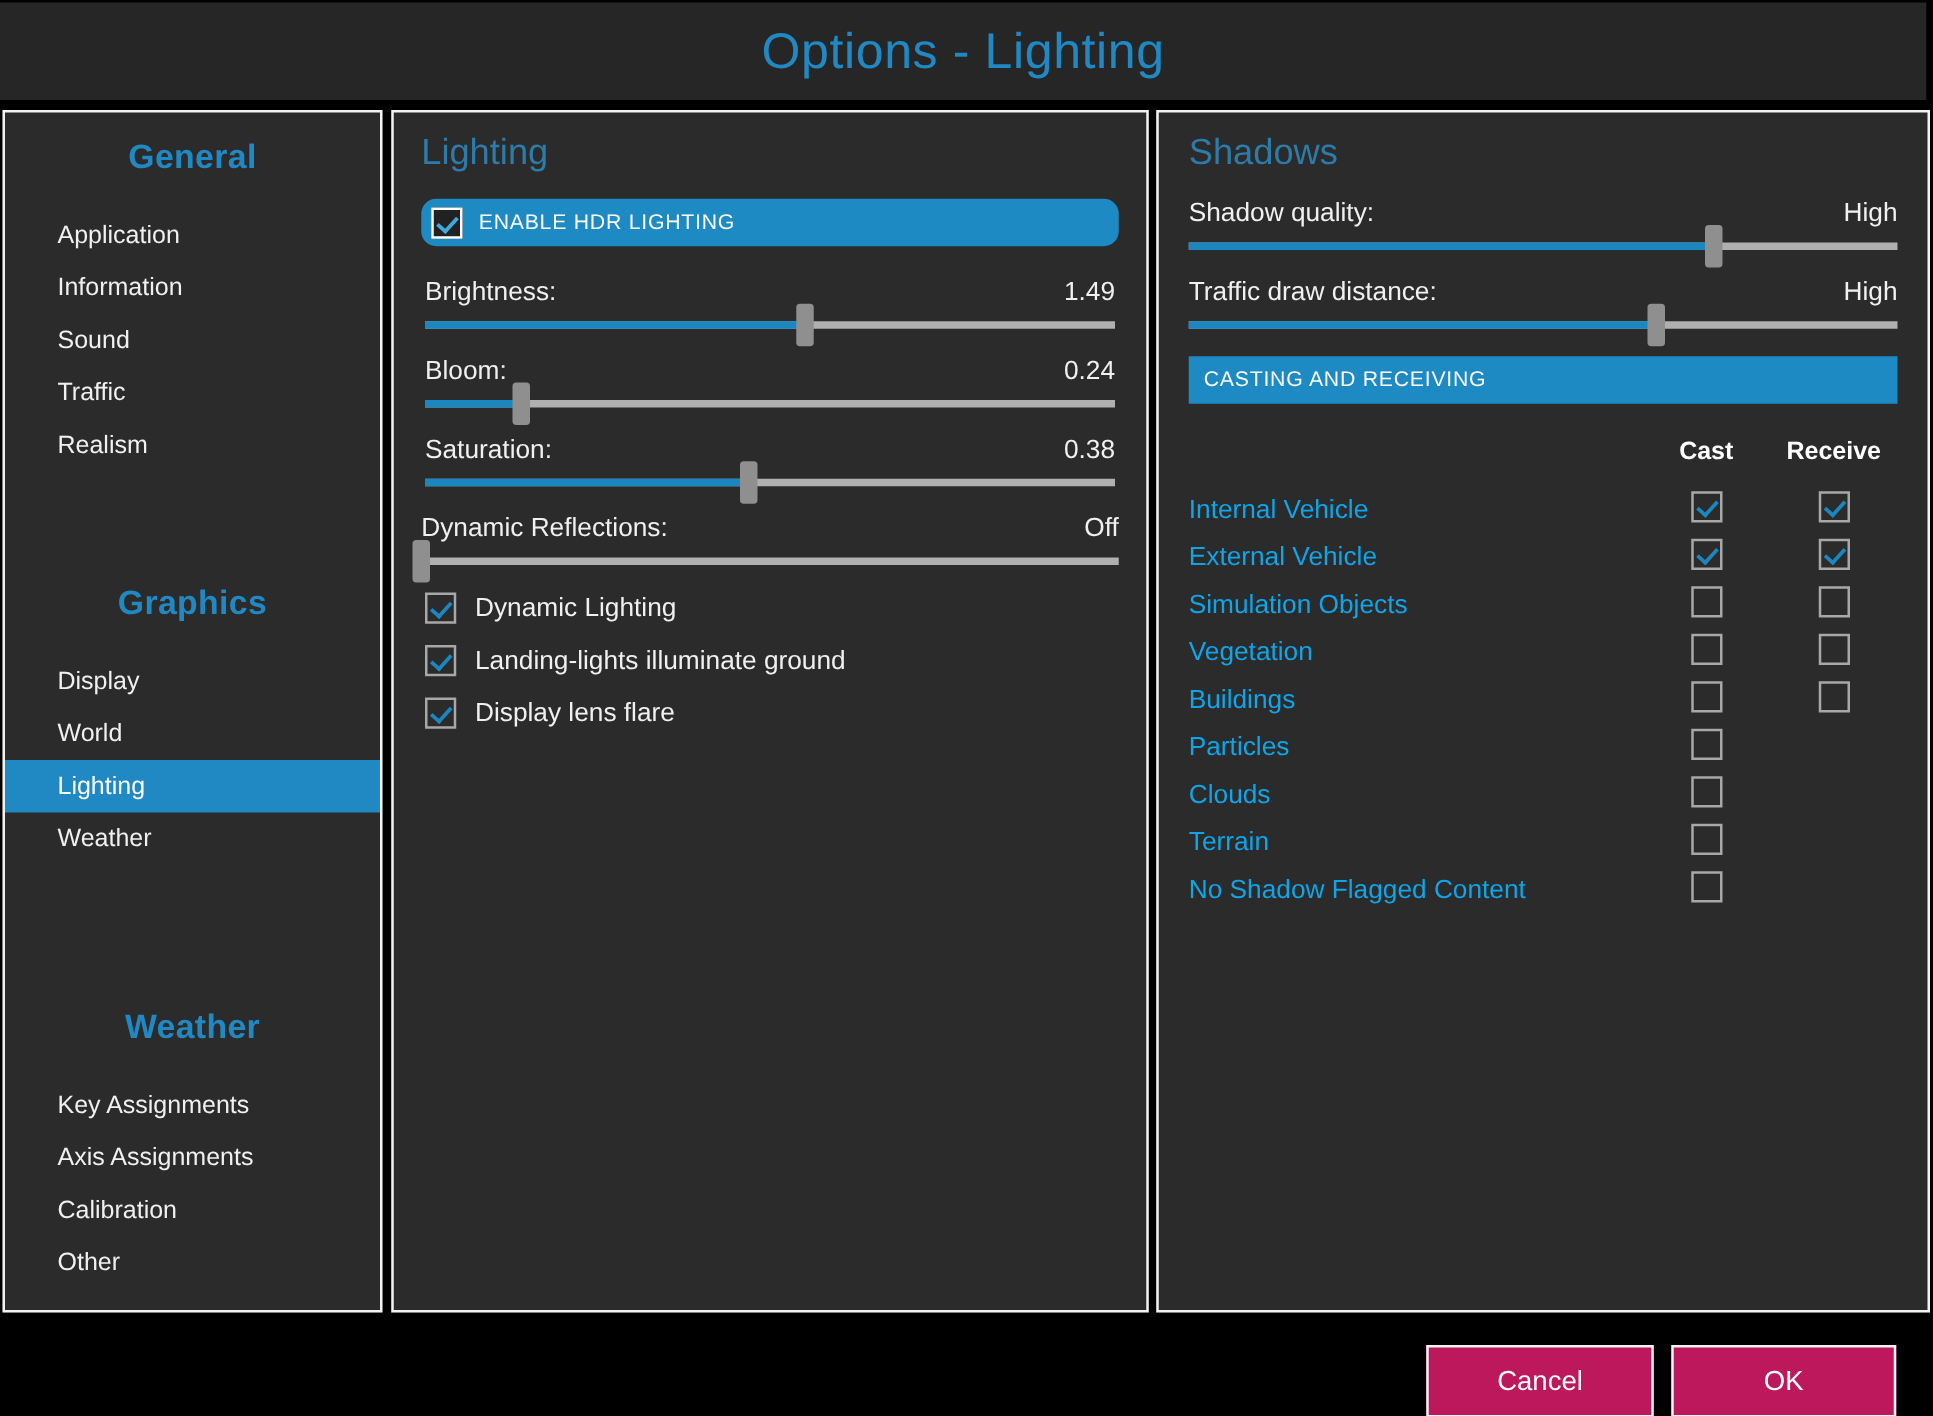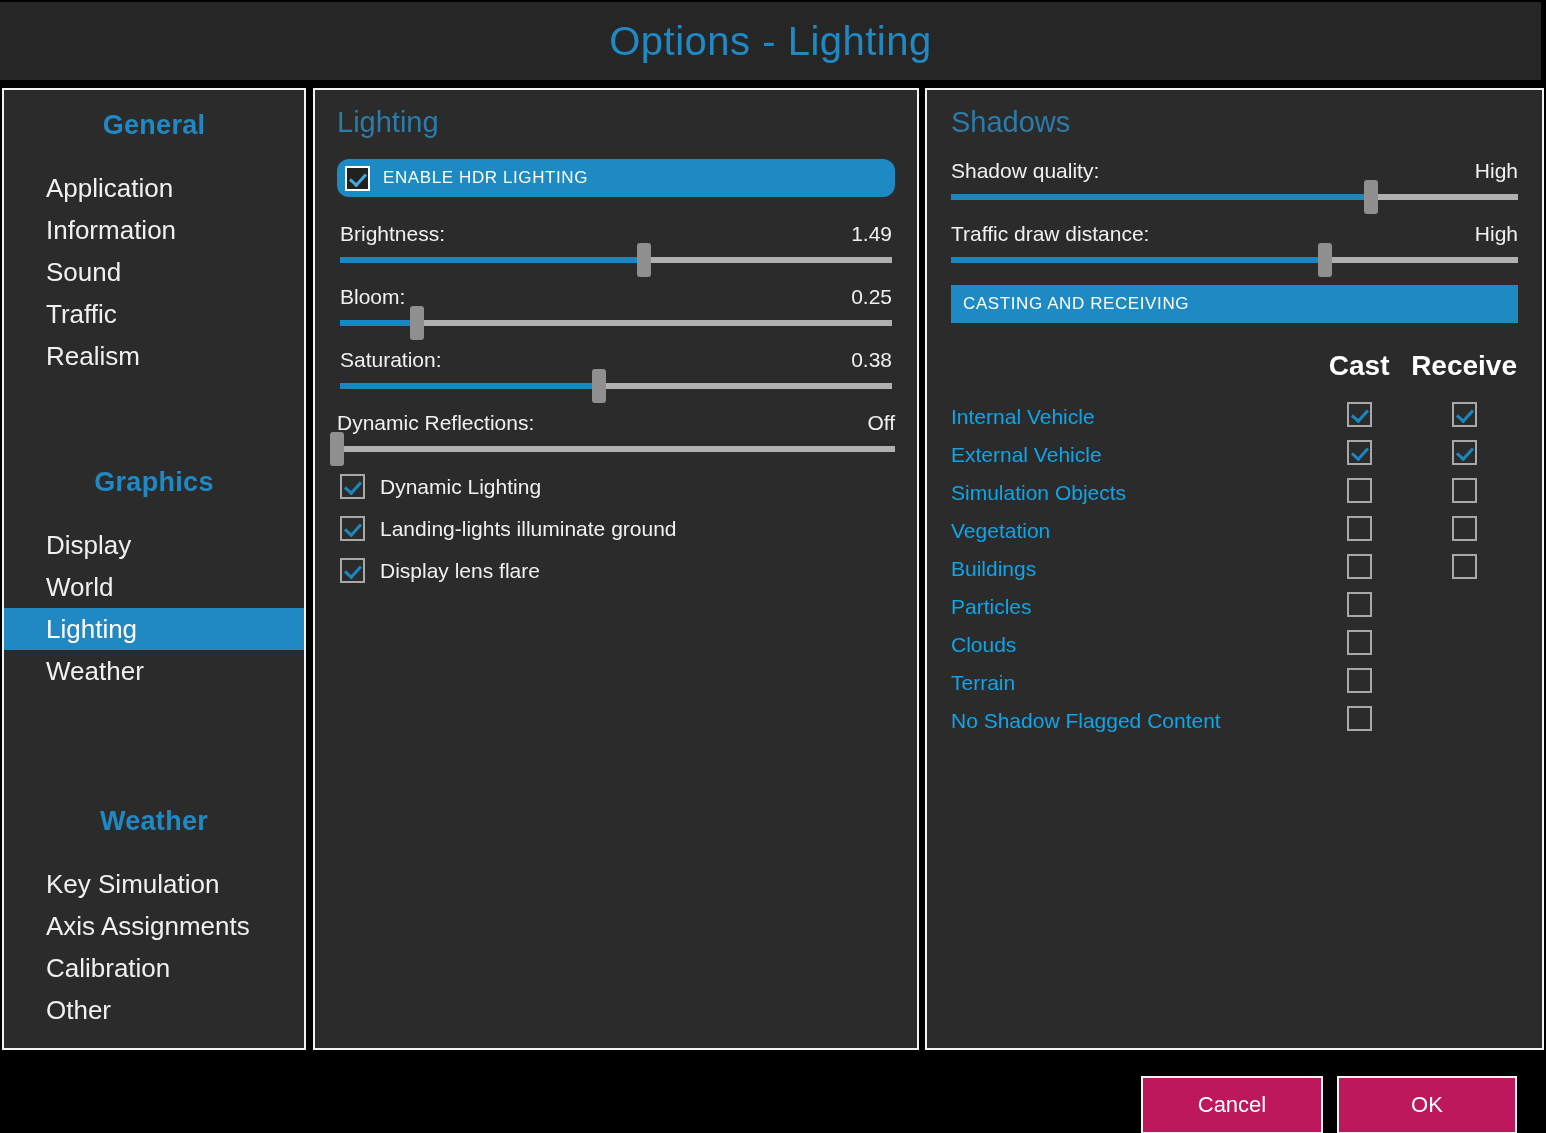--- a/index.html
+++ b/index.html
@@ -47,21 +47,21 @@
 
   
   .sb-group-title {
     text-align: center;
     color: #2089c4;
     font-size: 27px;
     font-weight: bold;
     letter-spacing: 0.3px;
   }
   .sb-item {
-    font-size: 26px;
+    font-size: 20px;
     color: #f0f0f0;
     padding: 7px 0 7px 42px;
     line-height: 28px;
     white-space: nowrap;
   }
   .sb-item.selected {
     background: #2089c4;
     color: #ffffff;
   }
 
@@ -161,21 +161,21 @@
   }
   .cb-label {
     margin-left: 15px;
     font-size: 21px;
     color: #f0f0f0;
   }
 
   
   #cast-table { width: 100%; border-collapse: collapse; }
   #cast-table th {
-    font-size: 28px;
+    font-size: 20px;
     font-weight: bold;
     color: #ffffff;
     padding-bottom: 16px;
     text-align: center;
   }
   #cast-table th.row-head { text-align: left; }
   #cast-table td {
     font-size: 21px;
     color: #0ea5e9;
     padding: 0;
@@ -218,21 +218,21 @@
       <div class="sb-item">Traffic</div>
       <div class="sb-item">Realism</div>
       <div style="height: 72px;"></div>
       <div class="sb-group-title" style="margin-top: 18px; margin-bottom: 26px;">Graphics</div>
       <div class="sb-item">Display</div>
       <div class="sb-item">World</div>
       <div class="sb-item selected">Lighting</div>
       <div class="sb-item">Weather</div>
       <div style="height: 96px;"></div>
       <div class="sb-group-title" style="margin-top: 18px; margin-bottom: 26px;">Weather</div>
-      <div class="sb-item">Key Simulation</div>
+      <div class="sb-item">Key Assignments</div>
       <div class="sb-item">Axis Assignments</div>
       <div class="sb-item">Calibration</div>
       <div class="sb-item">Other</div>
       <div style="height: 0px;"></div>
     </div>
 </div>
 
 <div class="panel" id="lighting-panel">
   <div style="padding:18px 22px 0 22px;">
     <div class="section-title">Lighting</div>
@@ -249,21 +249,21 @@
             <span class="slider-value">1.49</span>
           </div>
           <div class="track">
             <div class="fill" style="width: 55%;"></div>
             <div class="thumb" style="left: 55%;"></div>
           </div>
         </div>
         <div class="slider-row">
           <div class="slider-labels">
             <span>Bloom:</span>
-            <span class="slider-value">0.25</span>
+            <span class="slider-value">0.24</span>
           </div>
           <div class="track">
             <div class="fill" style="width: 14%;"></div>
             <div class="thumb" style="left: 14%;"></div>
           </div>
         </div>
         <div class="slider-row">
           <div class="slider-labels">
             <span>Saturation:</span>
             <span class="slider-value">0.38</span>

